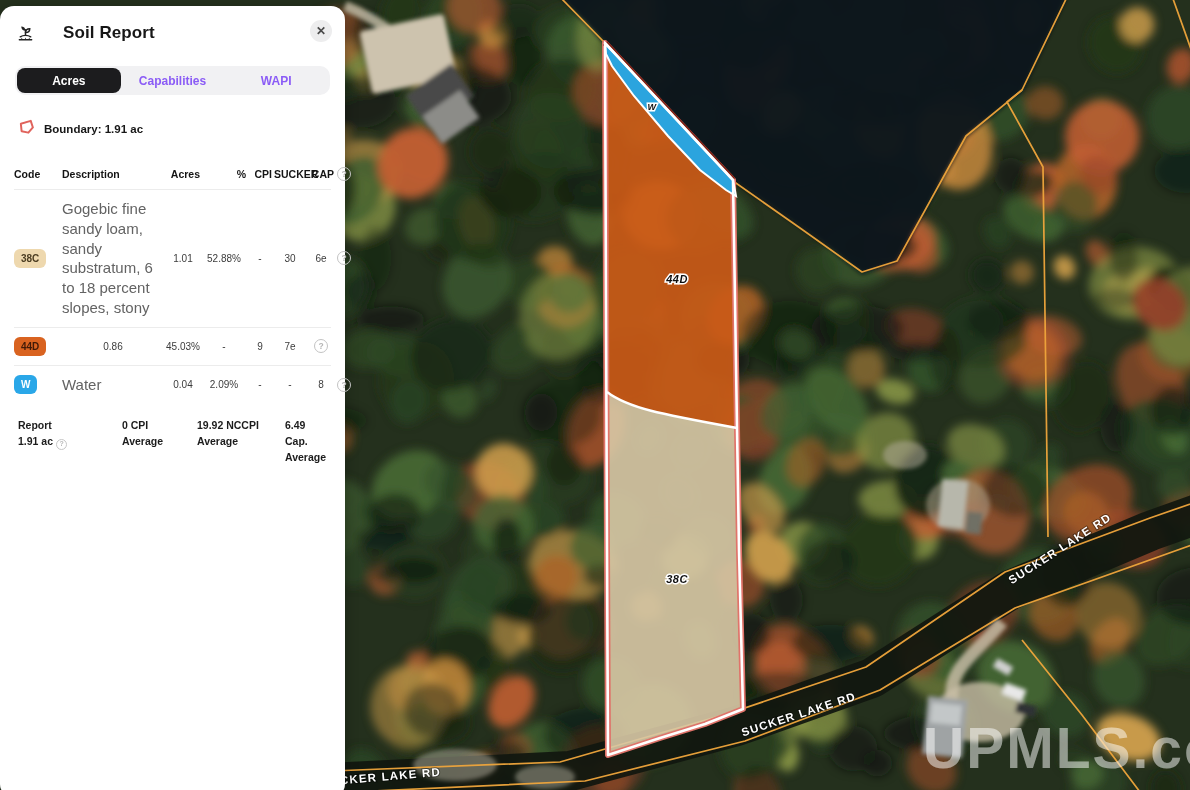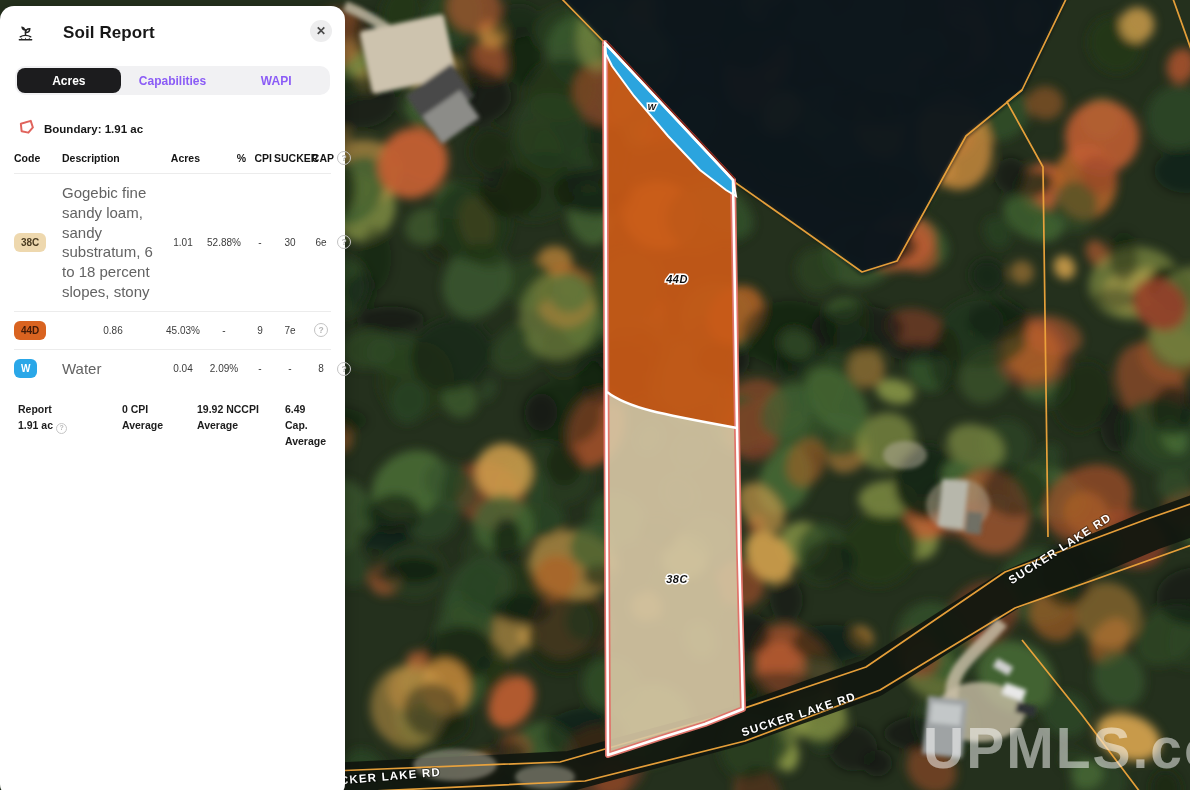--- a/index.html
+++ b/index.html
@@ -19,21 +19,21 @@
   .panel-header { display:flex; align-items:center; gap:28px; padding:17px 16px 0 16px; }
   .panel-title { font-size:17px; font-weight:800; letter-spacing:.1px; }
   .close-btn { position:absolute; top:14px; right:13px; width:22px; height:22px; border-radius:50%;
                background:#ededee; color:#4a4a4a; font-size:12px; font-weight:700;
                display:flex; align-items:center; justify-content:center; cursor:pointer; }
   .tabs { display:flex; margin:23px 15px 0 15px; background:#f1f1f3; border-radius:10px; padding:2px; height:29px; }
   .tab { flex:1; display:flex; align-items:center; justify-content:center; font-size:12px; font-weight:700;
          color:#8b5cf6; border-radius:8px; cursor:pointer; }
   .tab.active { background:#1c1c1e; color:#ffffff; font-weight:700; }
   .boundary-row { display:flex; align-items:flex-end; gap:9px; margin:24px 16px 0 18px; font-size:11.5px; font-weight:700; }
-  .soil-table { margin:16px 14px 0 14px; font-size:10px; }
+  .soil-table { margin:32px 14px 0 14px; font-size:10px; }
   .t-grid { display:grid; grid-template-columns:46px 102px 34px 44px 24px 32px 26px 16px; align-items:center; column-gap:2px; }
   .t-head { font-weight:700; font-size:10.5px; color:#141414; padding-bottom:8px; }
   .t-row { border-top:1px solid #ececec; padding:9px 0; }
   .num { text-align:center; color:#3c3c3c; }
   .hd-r { text-align:right; }
   .badge { display:inline-block; font-size:10px; font-weight:700; padding:4px 7px; border-radius:6px; }
   .desc { color:#636363; line-height:1.32; font-size:15px; padding-right:4px; }
   .help-circle { width:14px; height:14px; border:1.3px solid #c3c3c3; border-radius:50%; color:#b5b5b5;
                  font-size:8.5px; font-weight:700; display:flex; align-items:center; justify-content:center;
                  justify-self:center; cursor:pointer; }

